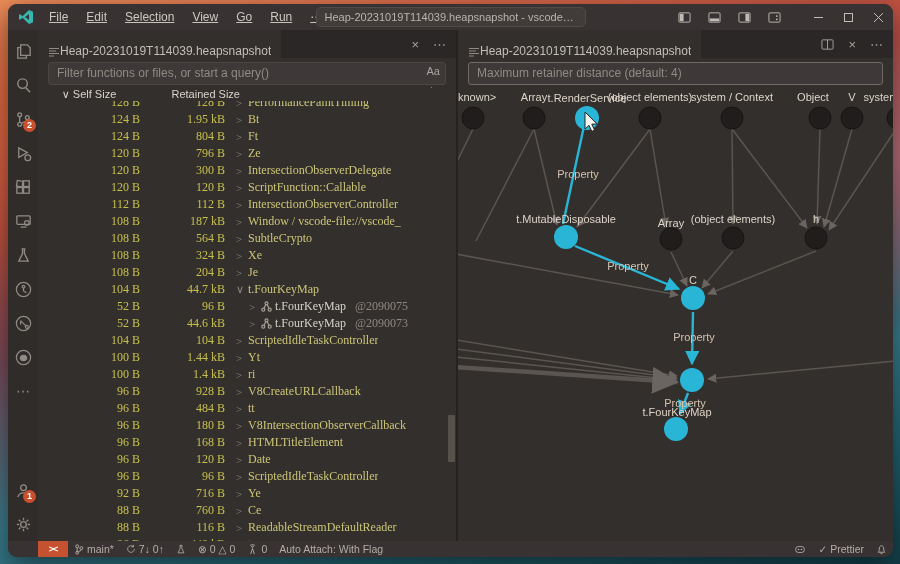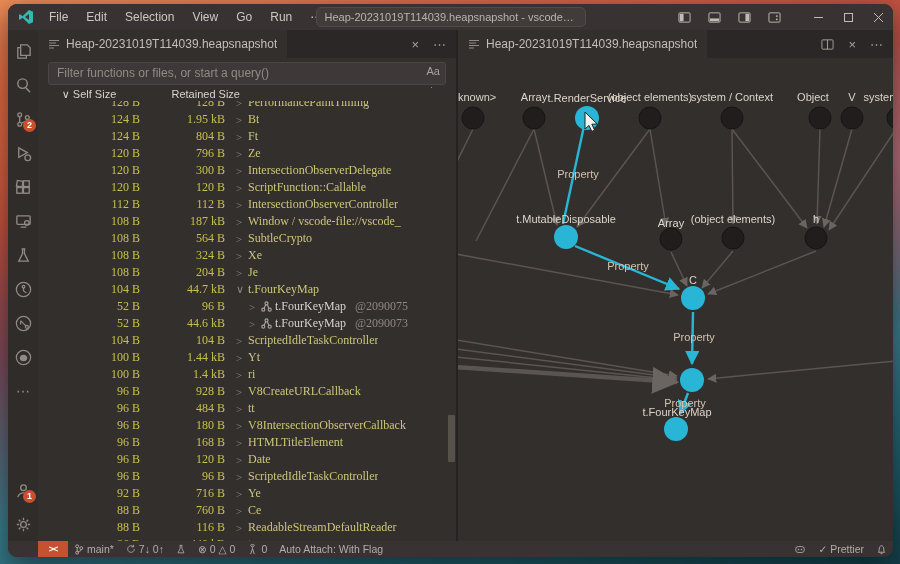--- a/index.html
+++ b/index.html
@@ -13,21 +13,21 @@
   }
   .win {
     position:absolute; left:8px; top:4px; width:885px; height:553px;
     background:#332f2d; border-radius:9px; overflow:hidden;
     box-shadow:0 8px 28px rgba(0,0,0,.5);
     font-size:12px; color:#c7c2bb;
   }
   
   .titlebar { position:absolute; left:0; top:0; right:0; height:26px; background:#383332; display:flex; align-items:center; }
   .vslogo { width:16px; height:16px; margin:0 8px 0 10px; }
-  .menus { display:flex; gap:4px; }
+  .menus { display:flex; gap:4px;text-decoration:underline; }
   .menus span { padding:3px 7px; border-radius:4px; color:#ccc7c0; font-size:12px; cursor:default; }
   .navarrows { display:flex; gap:10px; margin-left:26px; color:#c0bbb4; font-size:14px; }
   .navarrows .fwd { color:#7a7570; }
   .cmdcenter {
     position:absolute; left:50%; transform:translateX(-50%); top:3px;
     width:270px; height:20px; line-height:18px; text-align:center;
     background:#413c3a; border:1px solid #504b48; border-radius:5px;
     color:#b9b4ad; font-size:11px; white-space:nowrap; overflow:hidden; text-overflow:ellipsis; padding:0 8px;
   }
   .wincontrols { position:absolute; right:0; top:0; height:26px; display:flex; align-items:center; }
@@ -42,21 +42,21 @@
     position:absolute; right:2px; bottom:4px; min-width:13px; height:13px; border-radius:7px;
     background:#c8502e; color:#fff; font-size:9px; line-height:13px; text-align:center; font-weight:bold; padding:0 2px;
   }
   .ab-bottom { margin-top:auto; display:flex; flex-direction:column; align-items:center; }
   
   .group { position:absolute; top:26px; bottom:16px; background:#332f2d; overflow:hidden; }
   .group.left { left:30px; width:418px; }
   .divider { position:absolute; left:448px; top:26px; bottom:16px; width:2px; background:#262221; }
   .group.right { left:450px; width:435px; }
   .tabbar { height:28px; background:#2b2726; display:flex; align-items:stretch; }
-  .tab { display:flex; align-items:center; gap:6px; padding:0 10px; background:#332f2d; max-width:72%; }
+  .tab { display:flex; align-items:flex-end; padding:0 10px; background:#332f2d; max-width:72%; }
   .tab .title { white-space:nowrap; overflow:hidden; text-overflow:ellipsis; color:#c3beb7; font-size:12px; }
   .tabclose { color:#a8a39c; font-size:13px; padding:0 2px; }
   .tabactions { margin-left:auto; display:flex; align-items:center; gap:12px; padding:0 10px; color:#a8a39c; font-size:13px; }
   .filterbar { height:30px; display:flex; align-items:center; padding:0 10px; }
   .inputbox { position:relative; flex:1; height:23px; }
   .inputbox input {
     width:100%; height:100%; background:#3e3938; border:1px solid #4b4644; border-radius:3px;
     color:#a3a3a3; font-size:12px; padding:0 52px 0 8px; outline:none; font-family:"Liberation Sans",sans-serif;
   }
   .inputbox input::placeholder { color:#8f8a83; }
@@ -570,20 +570,25 @@
       </div>
       <div class="tabactions">
         <svg width="13" height="13" viewBox="0 0 14 14">
             <rect x="1" y="2" width="12" height="10" rx="1" fill="none" stroke="#a8a39c"></rect>
             <line x1="7" y1="2" x2="7" y2="12" stroke="#a8a39c"></line>
           </svg>
         <span class="tabclose">×</span>
         <span>⋯</span>
       </div>
     </div>
+    <div class="filterbar">
+      <div class="inputbox focused">
+        <input type="text" placeholder="Maximum retainer distance (default: 4)" style="">
+      </div>
+    </div>
 
     <svg class="graph" width="435" height="451" viewBox="0 0 435 451">
       <defs>
         <marker id="ag" markerWidth="7" markerHeight="7" refX="5.5" refY="3" orient="auto">
             <path d="M0,0 L6,3 L0,6 z" fill="#6a6560"></path>
           </marker>
         <marker id="ac" markerWidth="7" markerHeight="7" refX="5.5" refY="3" orient="auto">
             <path d="M0,0 L6,3 L0,6 z" fill="#29b6d6"></path>
           </marker>
       </defs>

